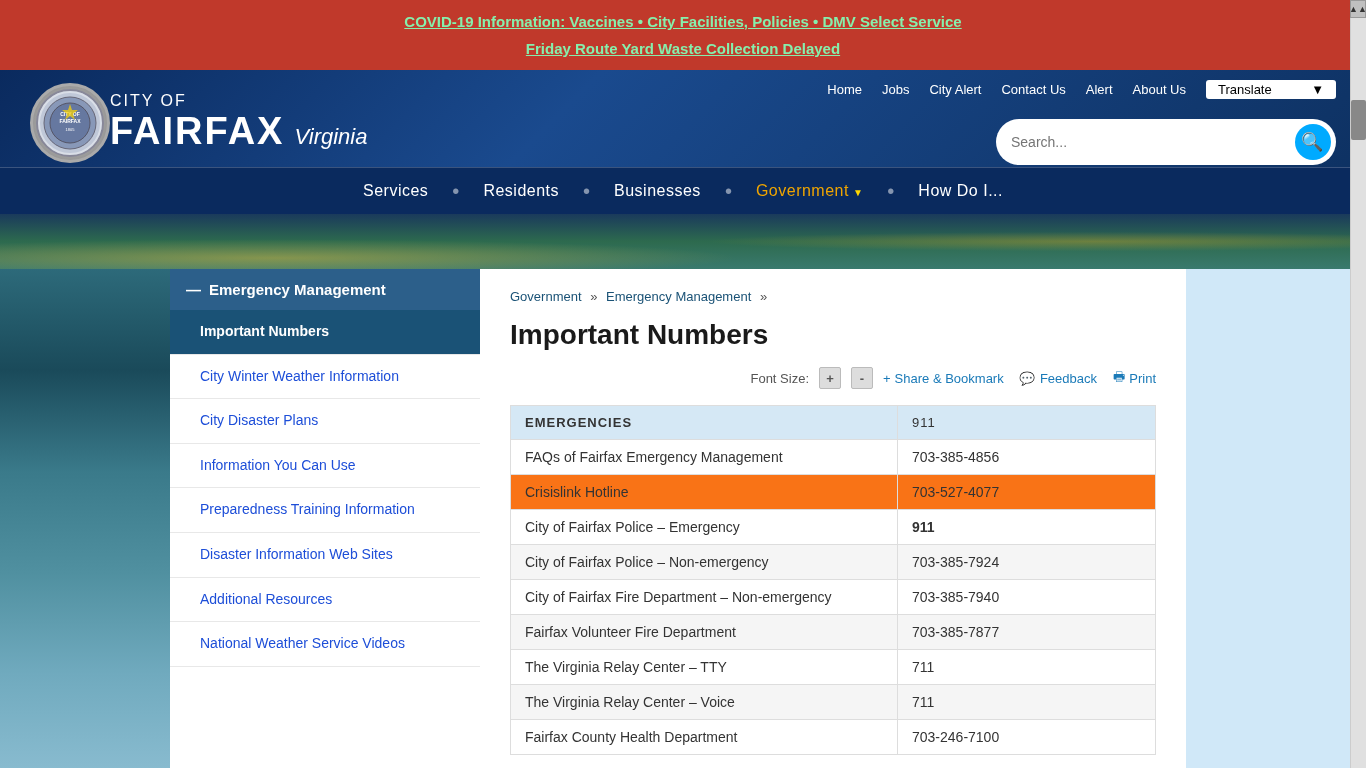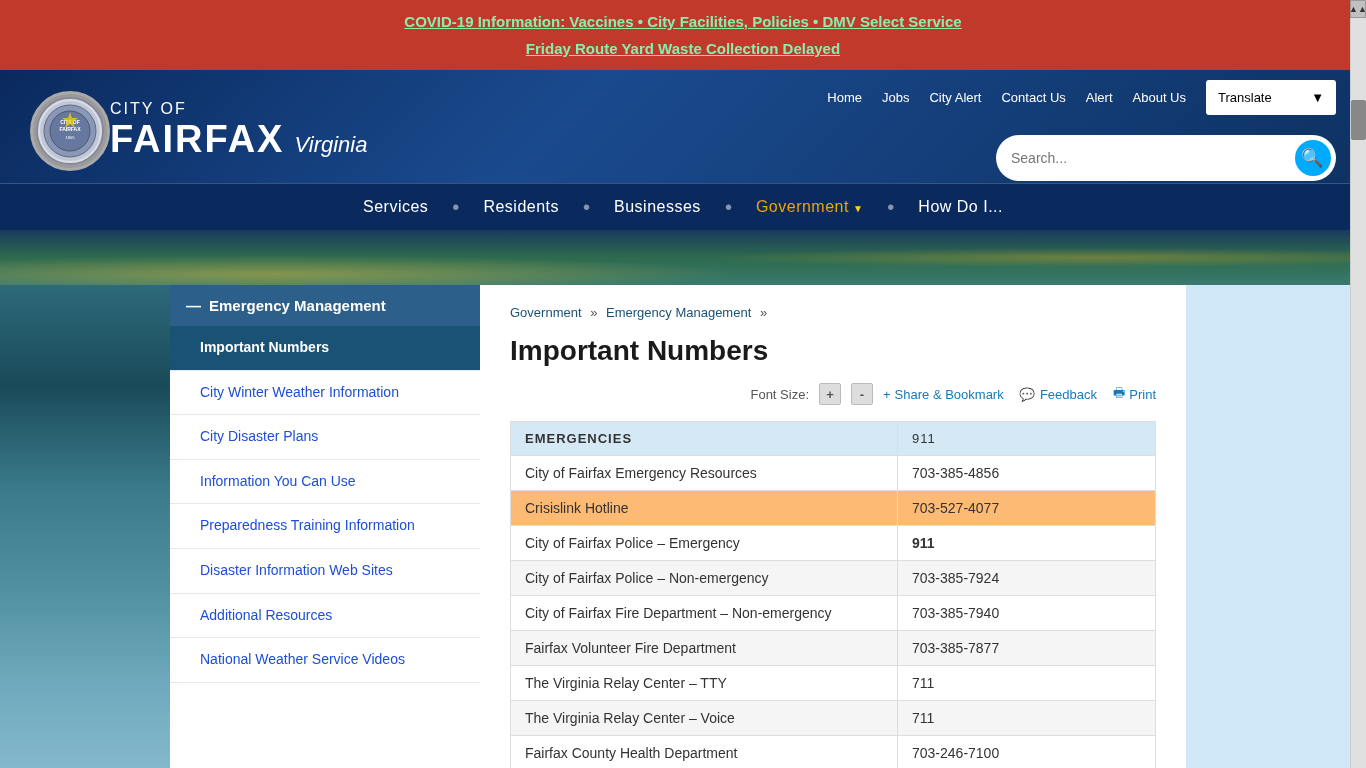--- a/index.html
+++ b/index.html
@@ -74,21 +74,21 @@
     }
     .top-links a {
       color: white;
       text-decoration: none;
       font-size: 13px;
     }
 
     .translate-btn {
       background: white;
       border: none;
-      padding: 10px 12px;
+      padding: 2px 12px;
       border-radius: 3px;
       font-size: 13px;
       cursor: pointer;
       display: flex;
       align-items: center;
       min-width: 130px;
       justify-content: space-between;
     }
 
     .search-bar {
@@ -463,24 +463,24 @@
       </div>
 
       <table class="numbers-table">
         <tbody>
           <tr class="emergencies-row">
             <td>EMERGENCIES</td>
             <td>911</td>
           </tr>
 
         <tr style="background: white;">
-              <td>City of Fairfax Emergency Resources</td>
+              <td>FAQs of Fairfax Emergency Management</td>
               <td>703-385-4856</td>
             </tr>
-            <tr style="background: #fdba74;">
+            <tr style="background: #f97316;">
               <td>Crisislink Hotline</td>
               <td>703-527-4077</td>
             </tr>
             <tr style="background: white;">
               <td>City of Fairfax Police – Emergency</td>
               <td style="font-weight: bold;">911</td>
             </tr>
             <tr style="background: rgb(245, 245, 245);">
               <td>City of Fairfax Police – Non-emergency</td>
               <td>703-385-7924</td>

